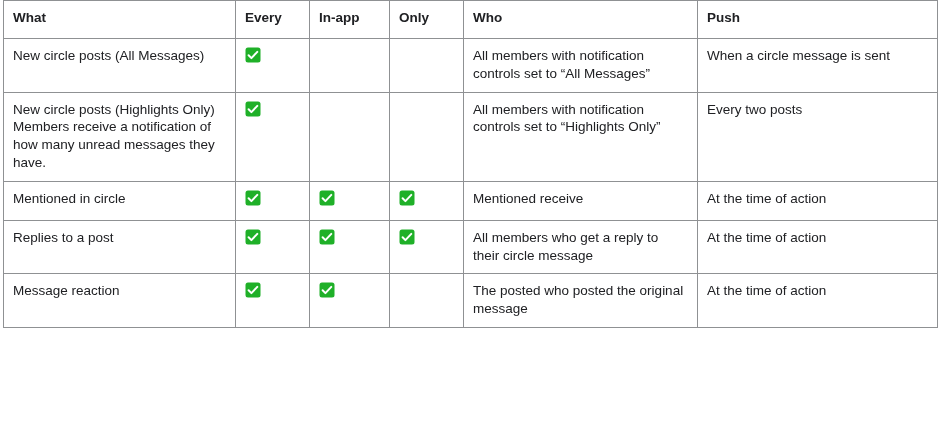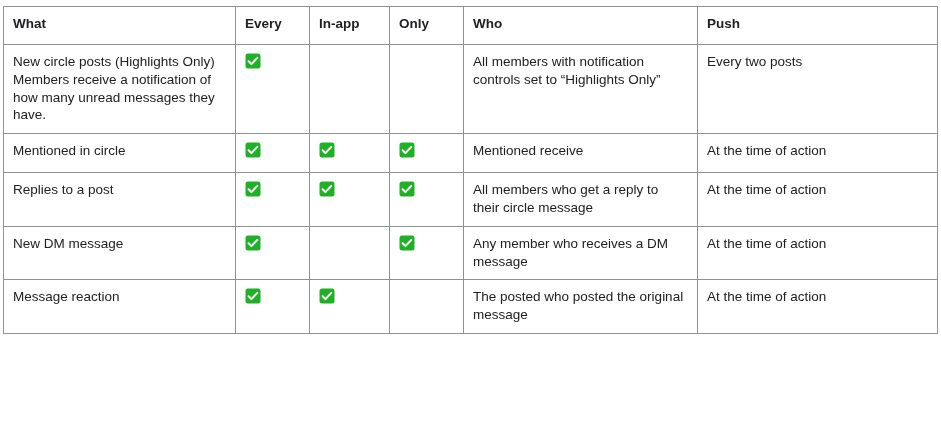--- a/index.html
+++ b/index.html
@@ -16,21 +16,21 @@
   }
   .table-wrap {
     padding: 0;
     width: 941px;
     box-sizing: border-box;
   }
   table.notif-table {
     border-collapse: collapse;
     table-layout: fixed;
     width: 934px;
-    margin: 6px 0 0 3px;
+    margin: 0 0 0 3px;
     font-size: 13.5px;
   }
   table.notif-table th,
   table.notif-table td {
     border: 1px solid #8f9193;
     vertical-align: top;
     padding: 8px 9px 9px 9px;
     line-height: 1.32;
   }
   table.notif-table th {
@@ -80,20 +80,31 @@
         <th>What</th>
         <th>Every</th>
         <th>In-app</th>
         <th>Only</th>
         <th>Who</th>
         <th>Push</th>
       </tr>
     </thead>
     <tbody id="table-body">
         <tr>
+          <td><span>New circle posts (All Messages)</span></td>
+          <td class="center-cell"><span class="check"><svg width="16" height="16" viewBox="0 0 16 16" aria-hidden="true">
+                <rect x="0.5" y="0.5" width="15" height="15" rx="2.5" ry="2.5" fill="#1fb028"></rect>
+                <path d="M3.6 8.3 L6.4 11.1 L12.3 4.9" fill="none" stroke="#ffffff" stroke-width="2" stroke-linecap="round" stroke-linejoin="round"></path>
+              </svg></span></td>
+          <td class="center-cell"></td>
+          <td class="center-cell"></td>
+          <td>All members with notification controls set to “All Messages”</td>
+          <td>When a circle message is sent</td>
+        </tr>
+        <tr>
           <td><span>New circle posts (Highlights Only) Members receive a notification of how many unread messages they have.</span></td>
           <td class="center-cell"><span class="check"><svg width="16" height="16" viewBox="0 0 16 16" aria-hidden="true">
                 <rect x="0.5" y="0.5" width="15" height="15" rx="2.5" ry="2.5" fill="#1fb028"></rect>
                 <path d="M3.6 8.3 L6.4 11.1 L12.3 4.9" fill="none" stroke="#ffffff" stroke-width="2" stroke-linecap="round" stroke-linejoin="round"></path>
               </svg></span></td>
           <td class="center-cell"></td>
           <td class="center-cell"></td>
           <td>All members with notification controls set to “Highlights Only”</td>
           <td>Every two posts</td>
         </tr>
@@ -125,34 +136,20 @@
                 <path d="M3.6 8.3 L6.4 11.1 L12.3 4.9" fill="none" stroke="#ffffff" stroke-width="2" stroke-linecap="round" stroke-linejoin="round"></path>
               </svg></span></td>
           <td class="center-cell"><span class="check"><svg width="16" height="16" viewBox="0 0 16 16" aria-hidden="true">
                 <rect x="0.5" y="0.5" width="15" height="15" rx="2.5" ry="2.5" fill="#1fb028"></rect>
                 <path d="M3.6 8.3 L6.4 11.1 L12.3 4.9" fill="none" stroke="#ffffff" stroke-width="2" stroke-linecap="round" stroke-linejoin="round"></path>
               </svg></span></td>
           <td>All members who get a reply to their circle message</td>
           <td>At the time of action</td>
         </tr>
         <tr>
-          <td><span>New DM message</span></td>
-          <td class="center-cell"><span class="check"><svg width="16" height="16" viewBox="0 0 16 16" aria-hidden="true">
-                <rect x="0.5" y="0.5" width="15" height="15" rx="2.5" ry="2.5" fill="#1fb028"></rect>
-                <path d="M3.6 8.3 L6.4 11.1 L12.3 4.9" fill="none" stroke="#ffffff" stroke-width="2" stroke-linecap="round" stroke-linejoin="round"></path>
-              </svg></span></td>
-          <td class="center-cell"></td>
-          <td class="center-cell"><span class="check"><svg width="16" height="16" viewBox="0 0 16 16" aria-hidden="true">
-                <rect x="0.5" y="0.5" width="15" height="15" rx="2.5" ry="2.5" fill="#1fb028"></rect>
-                <path d="M3.6 8.3 L6.4 11.1 L12.3 4.9" fill="none" stroke="#ffffff" stroke-width="2" stroke-linecap="round" stroke-linejoin="round"></path>
-              </svg></span></td>
-          <td>Any member who receives a DM message</td>
-          <td>At the time of action</td>
-        </tr>
-        <tr>
           <td><span>Message reaction</span></td>
           <td class="center-cell"><span class="check"><svg width="16" height="16" viewBox="0 0 16 16" aria-hidden="true">
                 <rect x="0.5" y="0.5" width="15" height="15" rx="2.5" ry="2.5" fill="#1fb028"></rect>
                 <path d="M3.6 8.3 L6.4 11.1 L12.3 4.9" fill="none" stroke="#ffffff" stroke-width="2" stroke-linecap="round" stroke-linejoin="round"></path>
               </svg></span></td>
           <td class="center-cell"><span class="check"><svg width="16" height="16" viewBox="0 0 16 16" aria-hidden="true">
                 <rect x="0.5" y="0.5" width="15" height="15" rx="2.5" ry="2.5" fill="#1fb028"></rect>
                 <path d="M3.6 8.3 L6.4 11.1 L12.3 4.9" fill="none" stroke="#ffffff" stroke-width="2" stroke-linecap="round" stroke-linejoin="round"></path>
               </svg></span></td>
           <td class="center-cell"></td>

